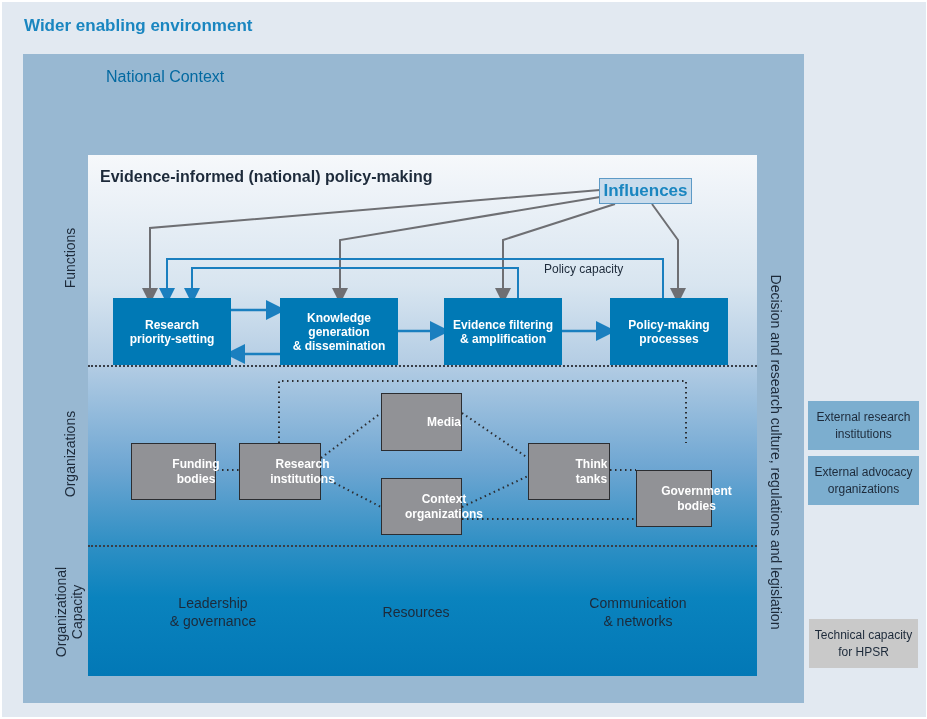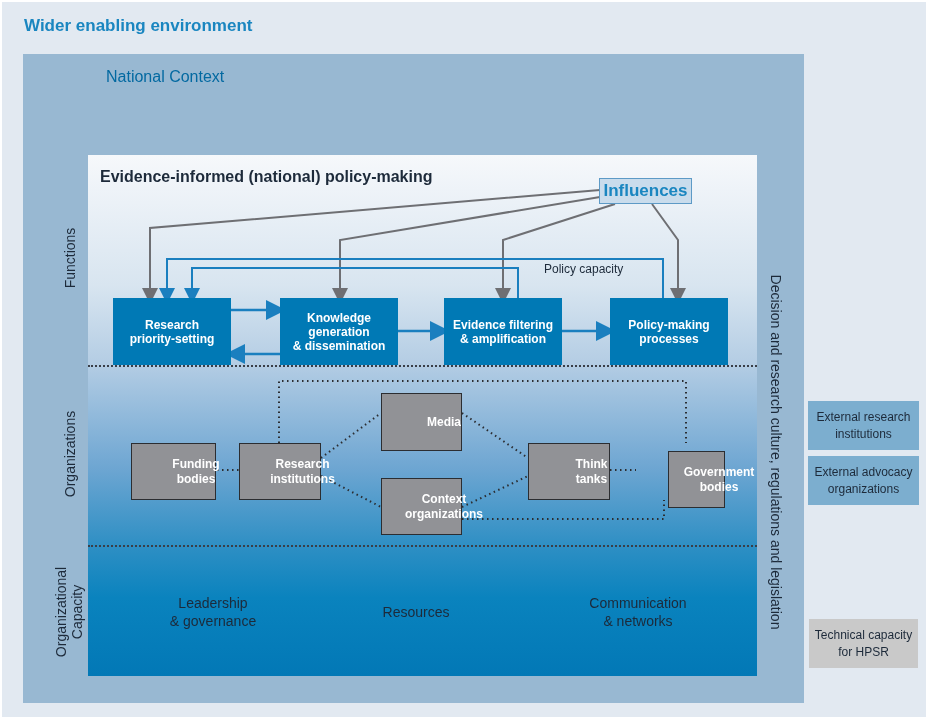--- a/index.html
+++ b/index.html
@@ -166,21 +166,21 @@
   <div>Media</div>
 </div>
 <div class="obox" style="left:381px; top:478px; width:81px; height:57px;">
   <div>Context</div>
   <div>organizations</div>
 </div>
 <div class="obox" style="left:528px; top:443px; width:82px; height:57px;">
   <div>Think</div>
   <div>tanks</div>
 </div>
-<div class="obox" style="left:636px; top:451px; width:57px; height:57px;margin-left:32px;">
+<div class="obox" style="left:636px; top:470px; width:76px; height:57px;">
   <div>Government</div>
   <div>bodies</div>
 </div>
 
 <div class="cap-text" style="left:150px; top:594px; width:126px;">
   <div>Leadership</div>
   <div>&amp; governance</div>
 </div>
 <div class="cap-text" style="left:360px; top:603px; width:112px;">
   <div>Resources</div>

